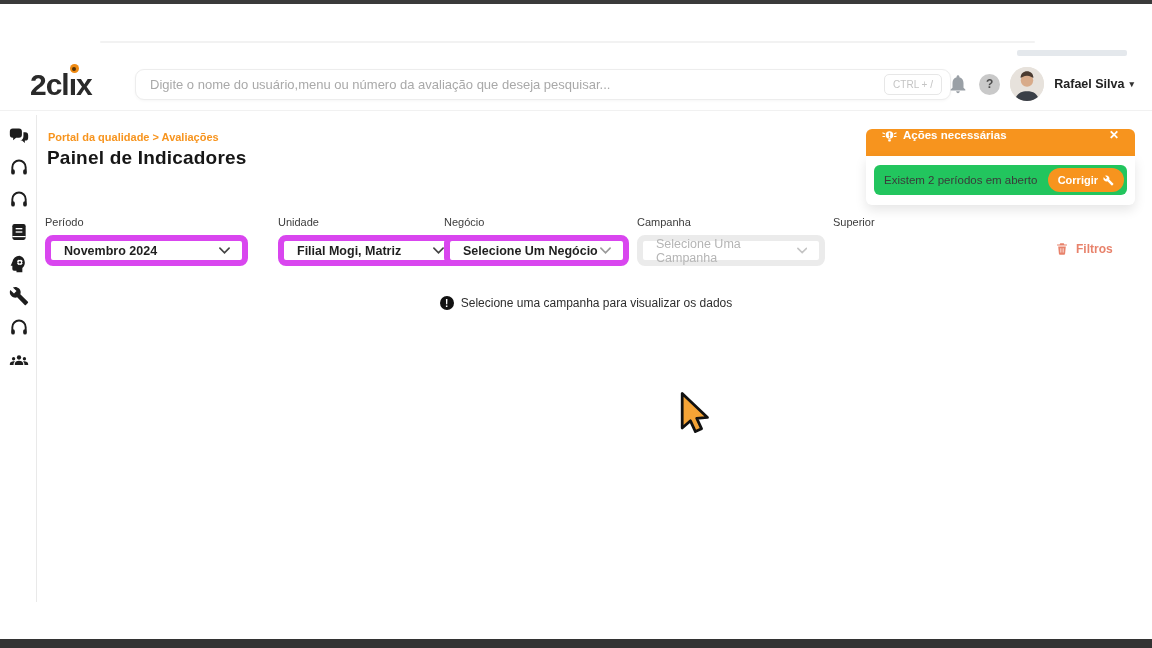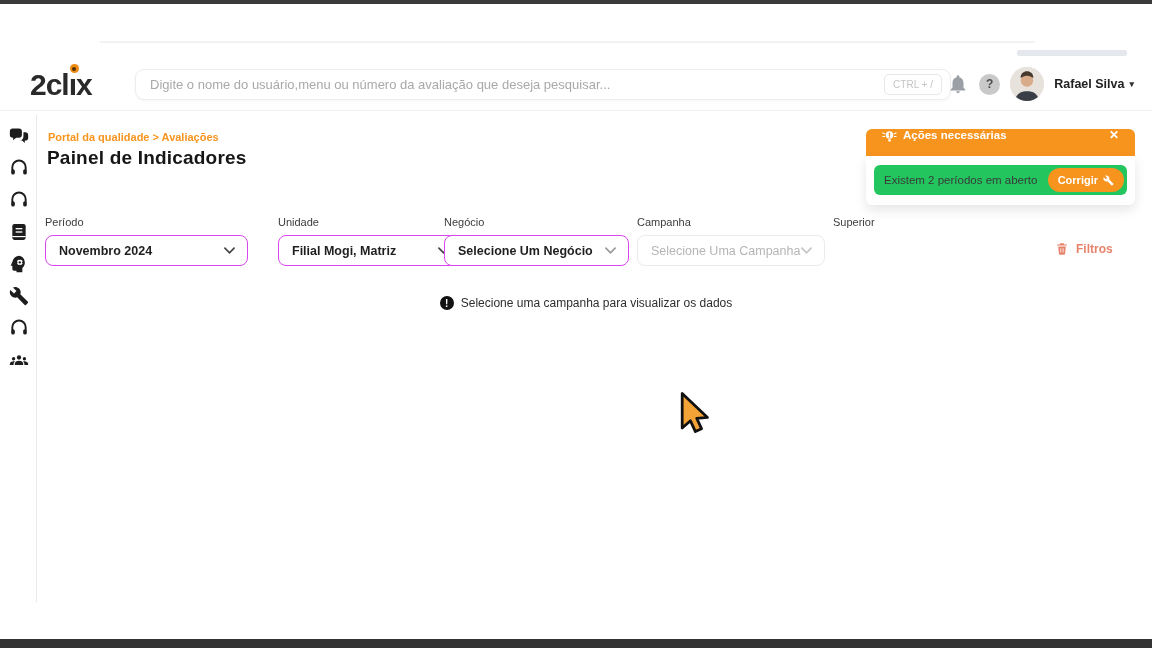--- a/index.html
+++ b/index.html
@@ -50,21 +50,21 @@
   .notif-title { color:#fff; font-size:11.5px; font-weight:700; flex:1; }
   .notif-close { color:#fff; font-size:12px; font-weight:700; cursor:pointer; line-height:1; }
   .notif-body { background:#fff; border-radius:0 0 6px 6px; box-shadow:0 5px 12px rgba(0,0,0,0.10); padding:9px 8px 10px 8px; }
   .notif-pill { background:#22c55e; border-radius:6px; height:30px; display:flex; align-items:center; padding:0 3px 0 10px; justify-content:space-between; }
   .notif-msg { font-size:11.5px; color:#3a3a3a; }
   .fix-btn { background:#f7941e; border:none; color:#fff; font-size:11px; font-weight:700; border-radius:13px; height:24px; padding:0 10px; display:flex; align-items:center; gap:5px; cursor:pointer; font-family:"Liberation Sans", sans-serif; }
 
   
   .filter-group { position:absolute; top:216px; }
   .filter-label { font-size:11px; color:#3c3c3c; margin-bottom:7px; }
-  .select-box { height:31px; border:1px solid #d946ef; border-radius:8px; background:#fff; display:flex; align-items:center; justify-content:space-between; padding:0 12px 0 13px; font-size:12.5px; font-weight:600; color:#1f1f1f; cursor:pointer; }
+  .select-box { height:31px; border:6px solid #d946ef; border-radius:8px; background:#fff; display:flex; align-items:center; justify-content:space-between; padding:0 12px 0 13px; font-size:12.5px; font-weight:600; color:#1f1f1f; cursor:pointer; }
   .filter-group.disabled .select-box { border-color:#ebebeb; color:#b5b5b5; font-weight:500; cursor:default; }
   .chev { width:11px; height:7px; }
   .fg-periodo  { left:45px;  width:203px; }
   .fg-unidade  { left:250px; width:184px;margin-left:28px; }
   .fg-negocio  { left:444px; width:185px; }
   .fg-campanha { left:637px; width:188px; }
   .fg-superior { left:833px; width:184px; }
 
   .filters-clear { position:absolute; left:1055px; top:241px; display:flex; align-items:center; gap:7px; cursor:pointer;font-weight:bold; }
   .filters-clear .lbl { font-size:12px; color:#e8826b; }

